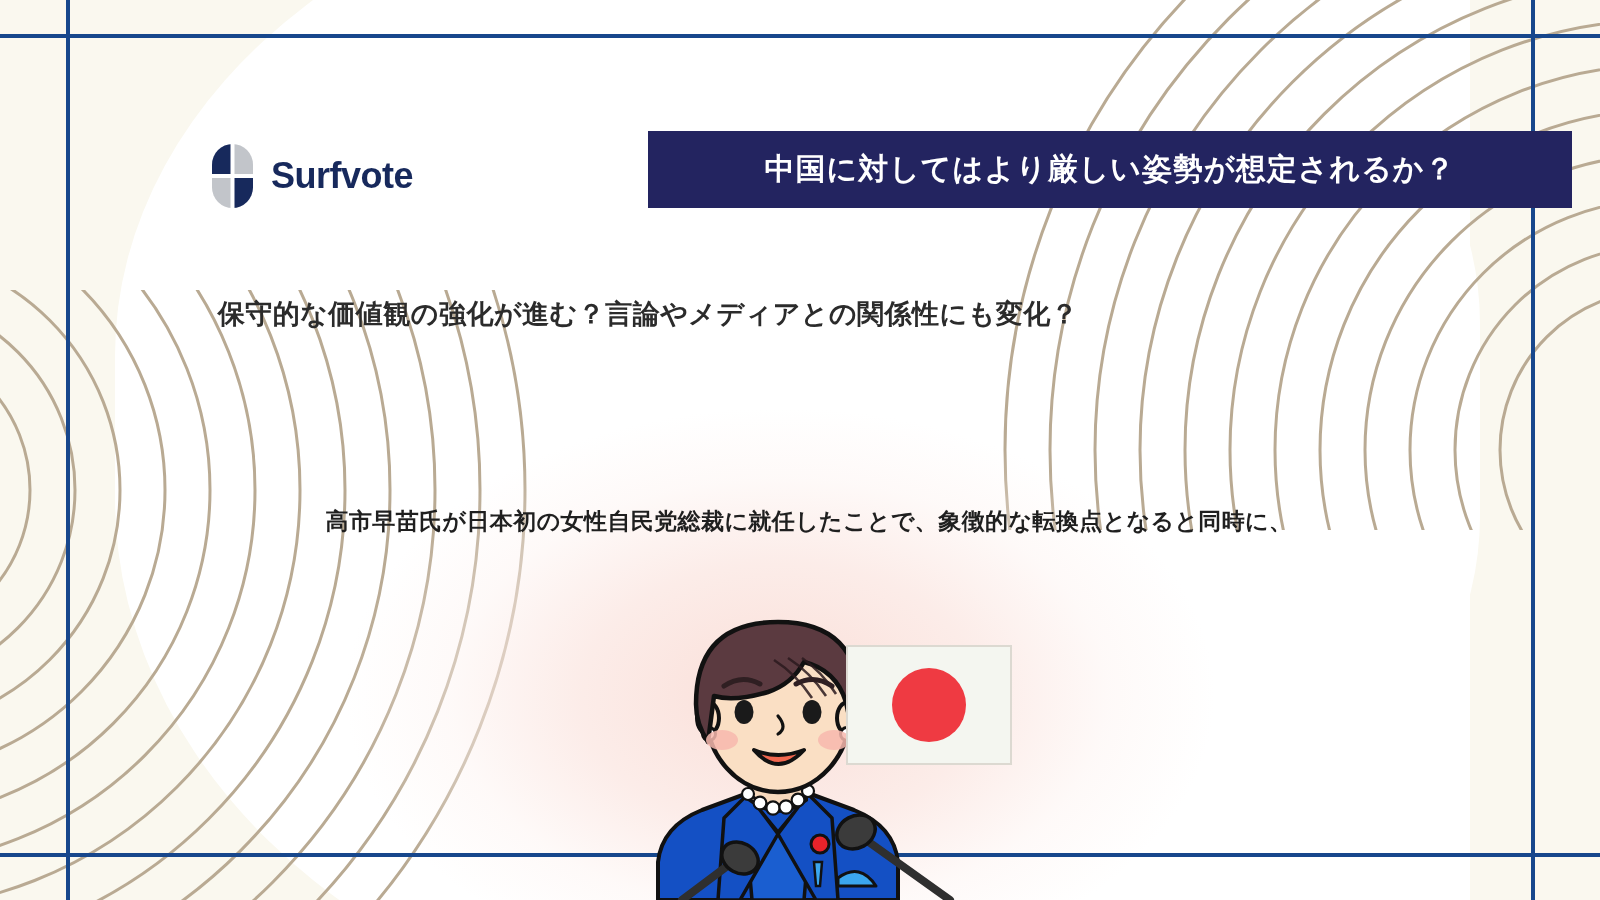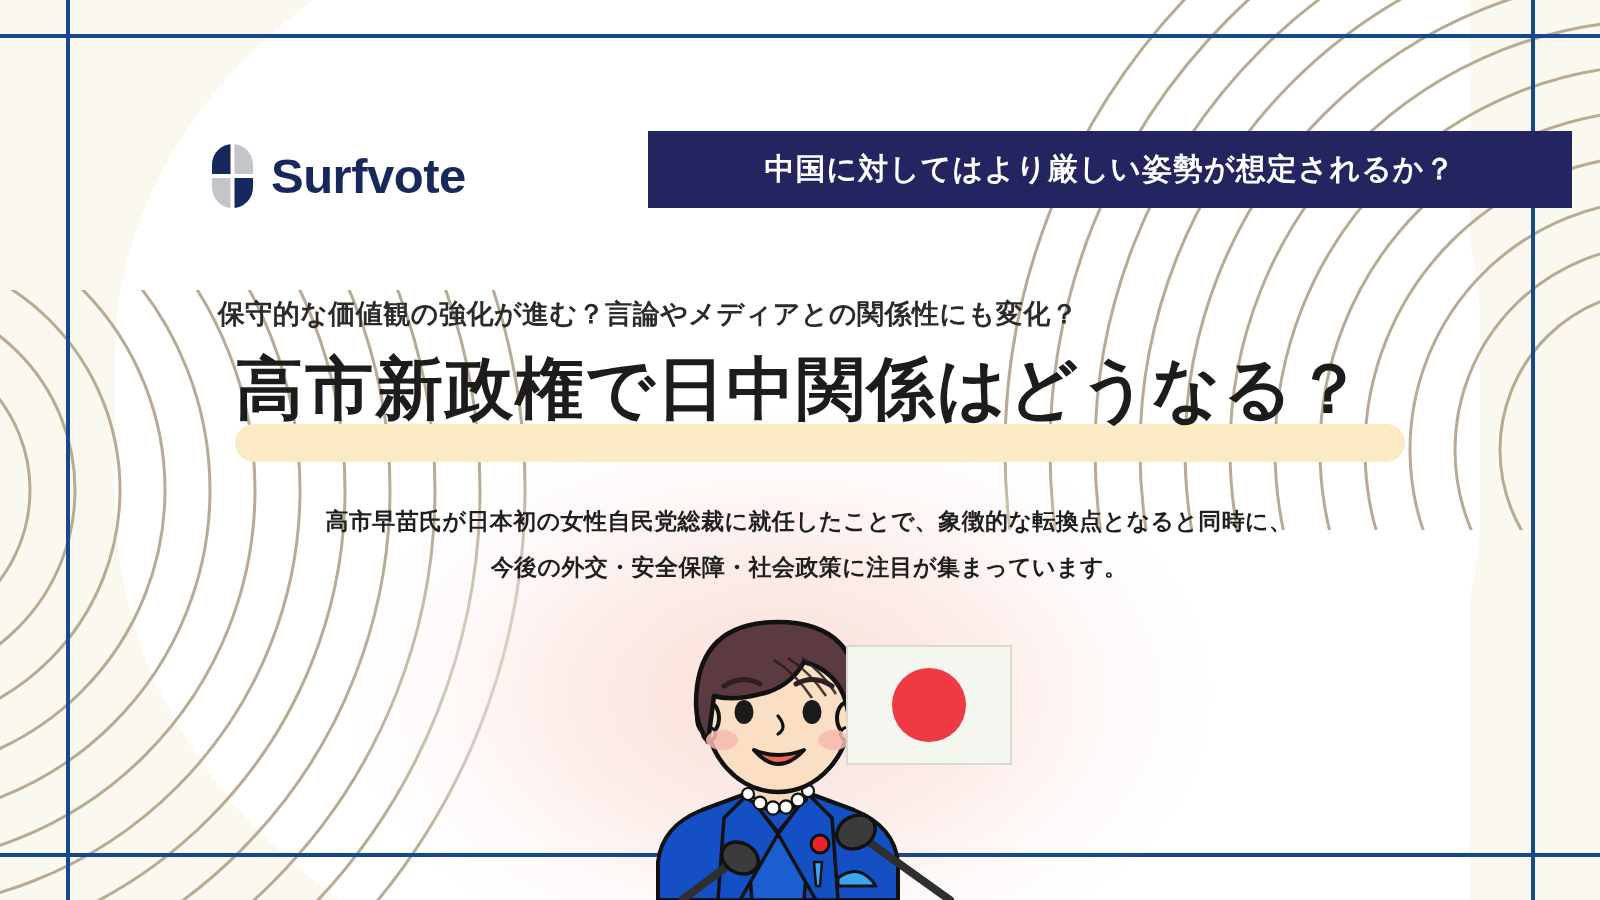--- a/index.html
+++ b/index.html
@@ -68,21 +68,21 @@
 
   
   #logo {
     position:absolute; left:212px; top:144px;
     display:flex; align-items:center; gap:18px;
   }
   #logo-mark {
     width:41px; height:64px; position:relative; flex:none;
   }
   #logo-wordmark {
-    font-size:49px; font-weight:700; color:#17295c;
+    font-size:36px; font-weight:700; color:#17295c;
     letter-spacing:-.5px; line-height:1;
   }
 
   
   #banner {
     position:absolute; left:648px; top:131px;
     width:924px; height:77px;
     background:#232460;
     display:flex; align-items:center; justify-content:center;
   }
@@ -214,28 +214,23 @@
     </div>
     <div id="logo-wordmark">Surfvote</div>
   </div>
 
   <div id="banner">
     <span id="banner-text">中国に対してはより厳しい姿勢が想定されるか？</span>
   </div>
 
   <div id="subtitle">保守的な価値観の強化が進む？言論やメディアとの関係性にも変化？</div>
 
-  <div id="headline-wrap">
-    <div id="headline-highlight"></div>
-    <div id="headline">高市新政権で日中関係はどうなる？</div>
-  </div>
 
   <div id="body-text">
     <span class="line">高市早苗氏が日本初の女性自民党総裁に就任したことで、象徴的な転換点となると同時に、</span>
-    <span class="line">今後の外交・安全保障・社会政策に注目が集まっています。</span>
   </div>
 
   <div id="illustration">
     <svg width="360" height="300" viewBox="0 0 360 300" fill="none">
 
       <g>
         <path d="M60 300 L60 262 Q64 226 104 210 L150 193 L210 193 L256 210 Q296 226 300 262 L300 300 Z" fill="#1450c4" stroke="#111" stroke-width="4" stroke-linejoin="round"></path>
 
         <path d="M150 196 L180 232 L210 196 L214 208 L206 300 L154 300 L146 208 Z" fill="#1a5ed0" stroke="#111" stroke-width="3.5" stroke-linejoin="round"></path>
 

